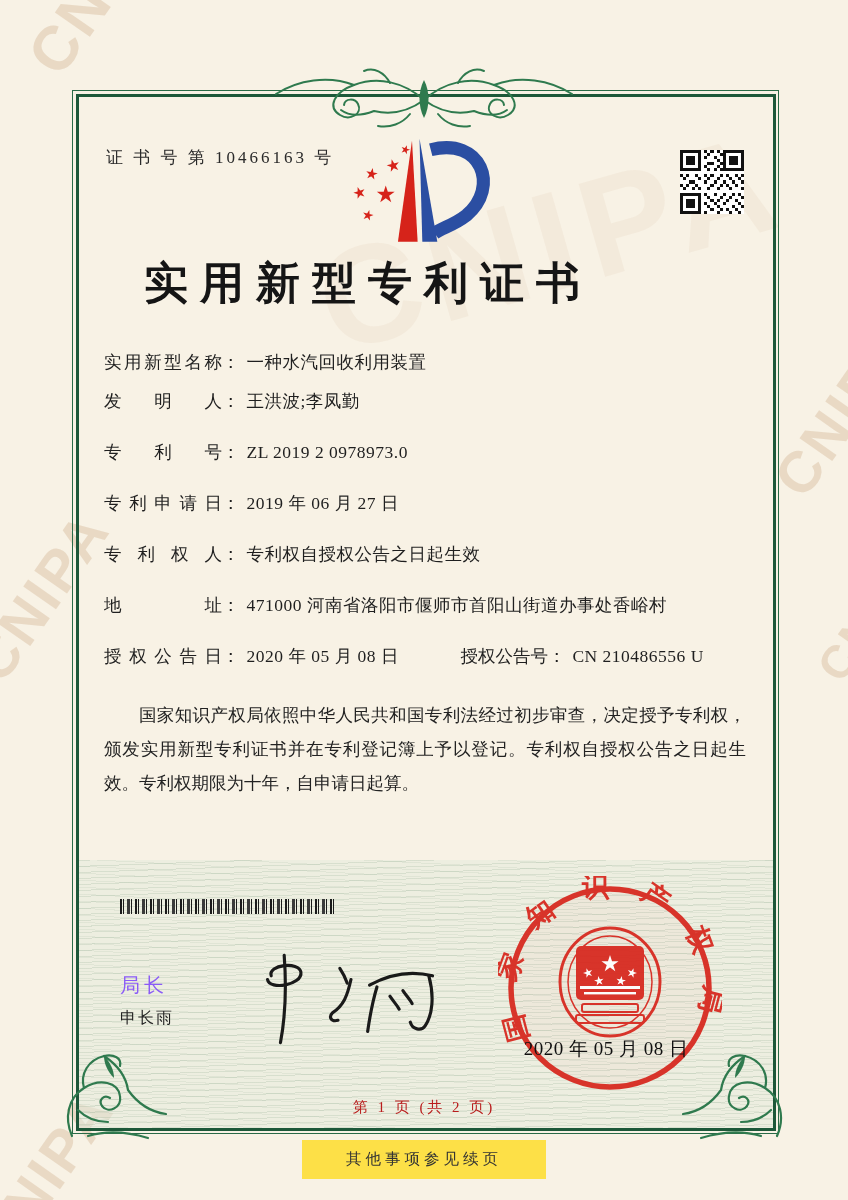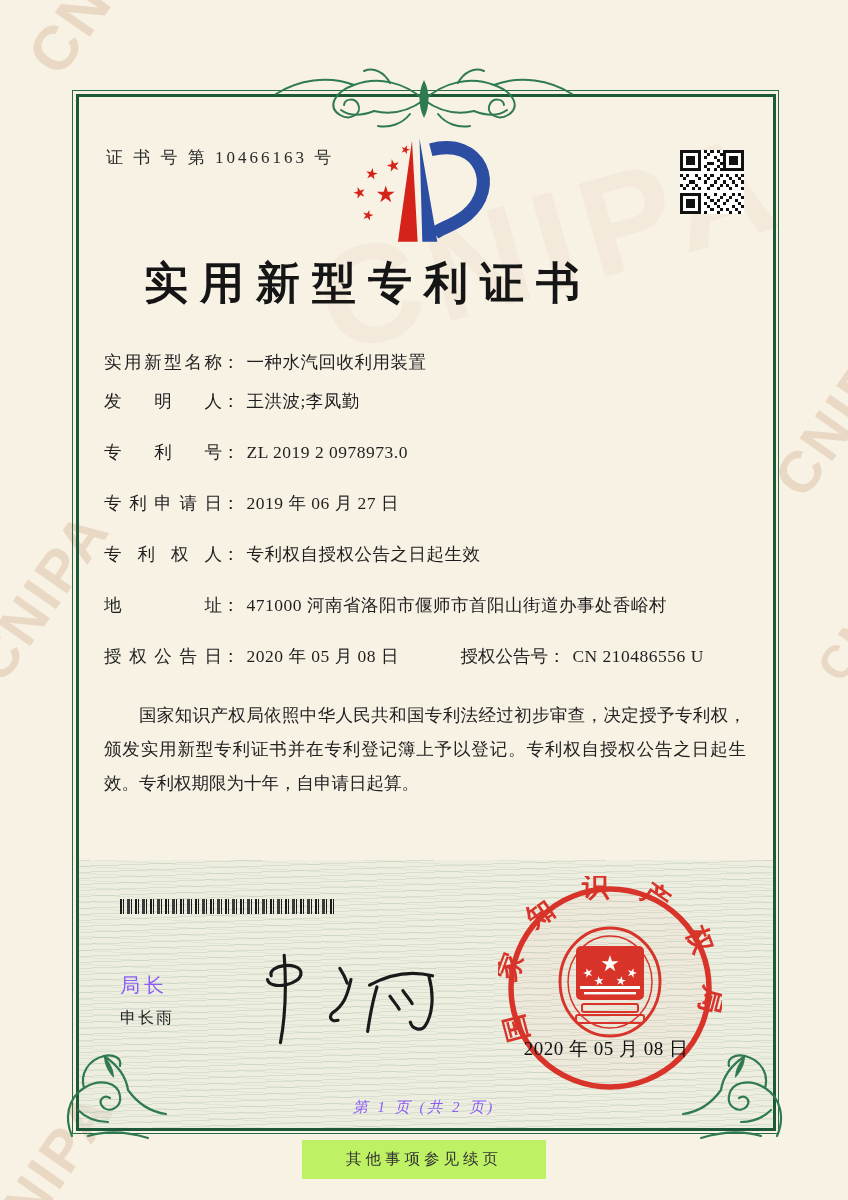--- a/index.html
+++ b/index.html
@@ -59,23 +59,23 @@
       font-family:"Liberation Sans","DejaVu Sans",sans-serif;color:#8b5cf6;}
   .sig-name{position:absolute;left:120px;top:1008px;font-size:16px;letter-spacing:2px;
       font-family:"Liberation Sans","DejaVu Sans",sans-serif;color:#222;}
   .sig-svg{position:absolute;left:248px;top:948px;width:205px;height:102px;}
 
   .seal-svg{position:absolute;left:498px;top:876px;width:224px;height:224px;opacity:.93;}
   .seal-date{position:absolute;left:516px;top:1036px;width:180px;text-align:center;
       font-size:19px;letter-spacing:.5px;color:#101010;z-index:3;}
 
   .page-indicator{position:absolute;left:0;top:1098px;width:848px;text-align:center;
-      font-size:15px;letter-spacing:3px;color:#8b5cf6;font-style:italic;}
+      font-size:15px;letter-spacing:3px;color:#b91c1c;}
   .cont-note{position:absolute;left:50%;transform:translateX(-50%);top:1140px;
-      background:#bef264;padding:9px 44px;font-size:15.5px;letter-spacing:4px;color:#333;}
+      background:#fde047;padding:9px 44px;font-size:15.5px;letter-spacing:4px;color:#333;}
 </style>
 </head>
 <body>
 
 <div class="page">
 
   <div class="wm" style="left:-30px;top:4px;font-size:62px;transform:rotate(-55deg) translate(-10px,60px);">CNIPA</div>
   <div class="wm-big" style="left:300px;top:230px;font-size:140px;transform:rotate(-16deg);">CNIPA</div>
   <div class="wm" style="left:760px;top:470px;font-size:58px;transform:rotate(-55deg);">CNIPA</div>
   <div class="wm" style="left:-42px;top:655px;font-size:58px;transform:rotate(-55deg);">CNIPA</div>

